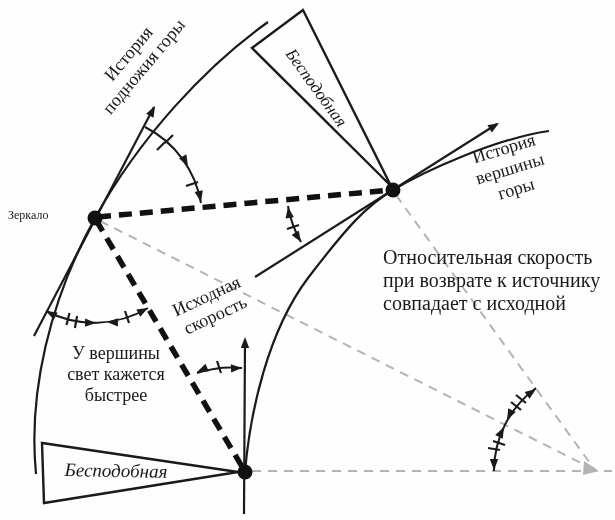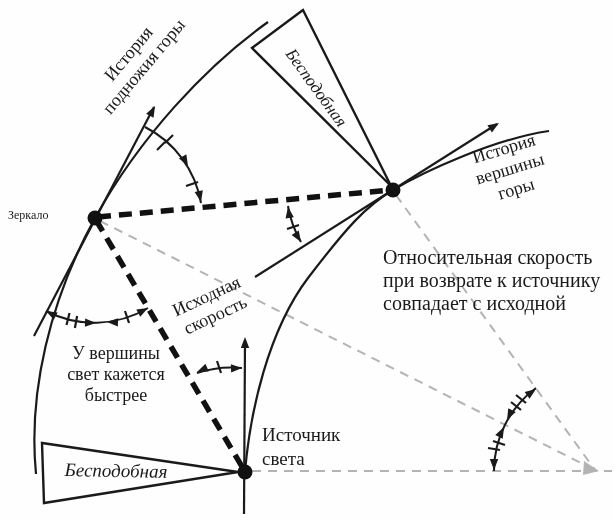--- a/index.html
+++ b/index.html
@@ -112,18 +112,16 @@
 при возврате к источнику
 совпадает с исходной</div>
 
   <div class="lbl ctr" style="left:211px;top:306px;transform:translate(-50%,-50%) rotate(-25deg);line-height:21px;">Исходная
 скорость</div>
 
   <div class="lbl ctr" style="left:116px;top:374px;line-height:21px;">У вершины
 свет кажется
 быстрее</div>
 
-  <div class="lbl" style="left:262px;top:423px;font-size:19px;line-height:24px;">Источник
-света</div>
 
   <div class="lbl ctr it" style="left:116px;top:471px;transform:translate(-50%,-50%) rotate(1deg);font-size:19px;">Бесподобная</div>
 
 </div>
 
 </body></html>

